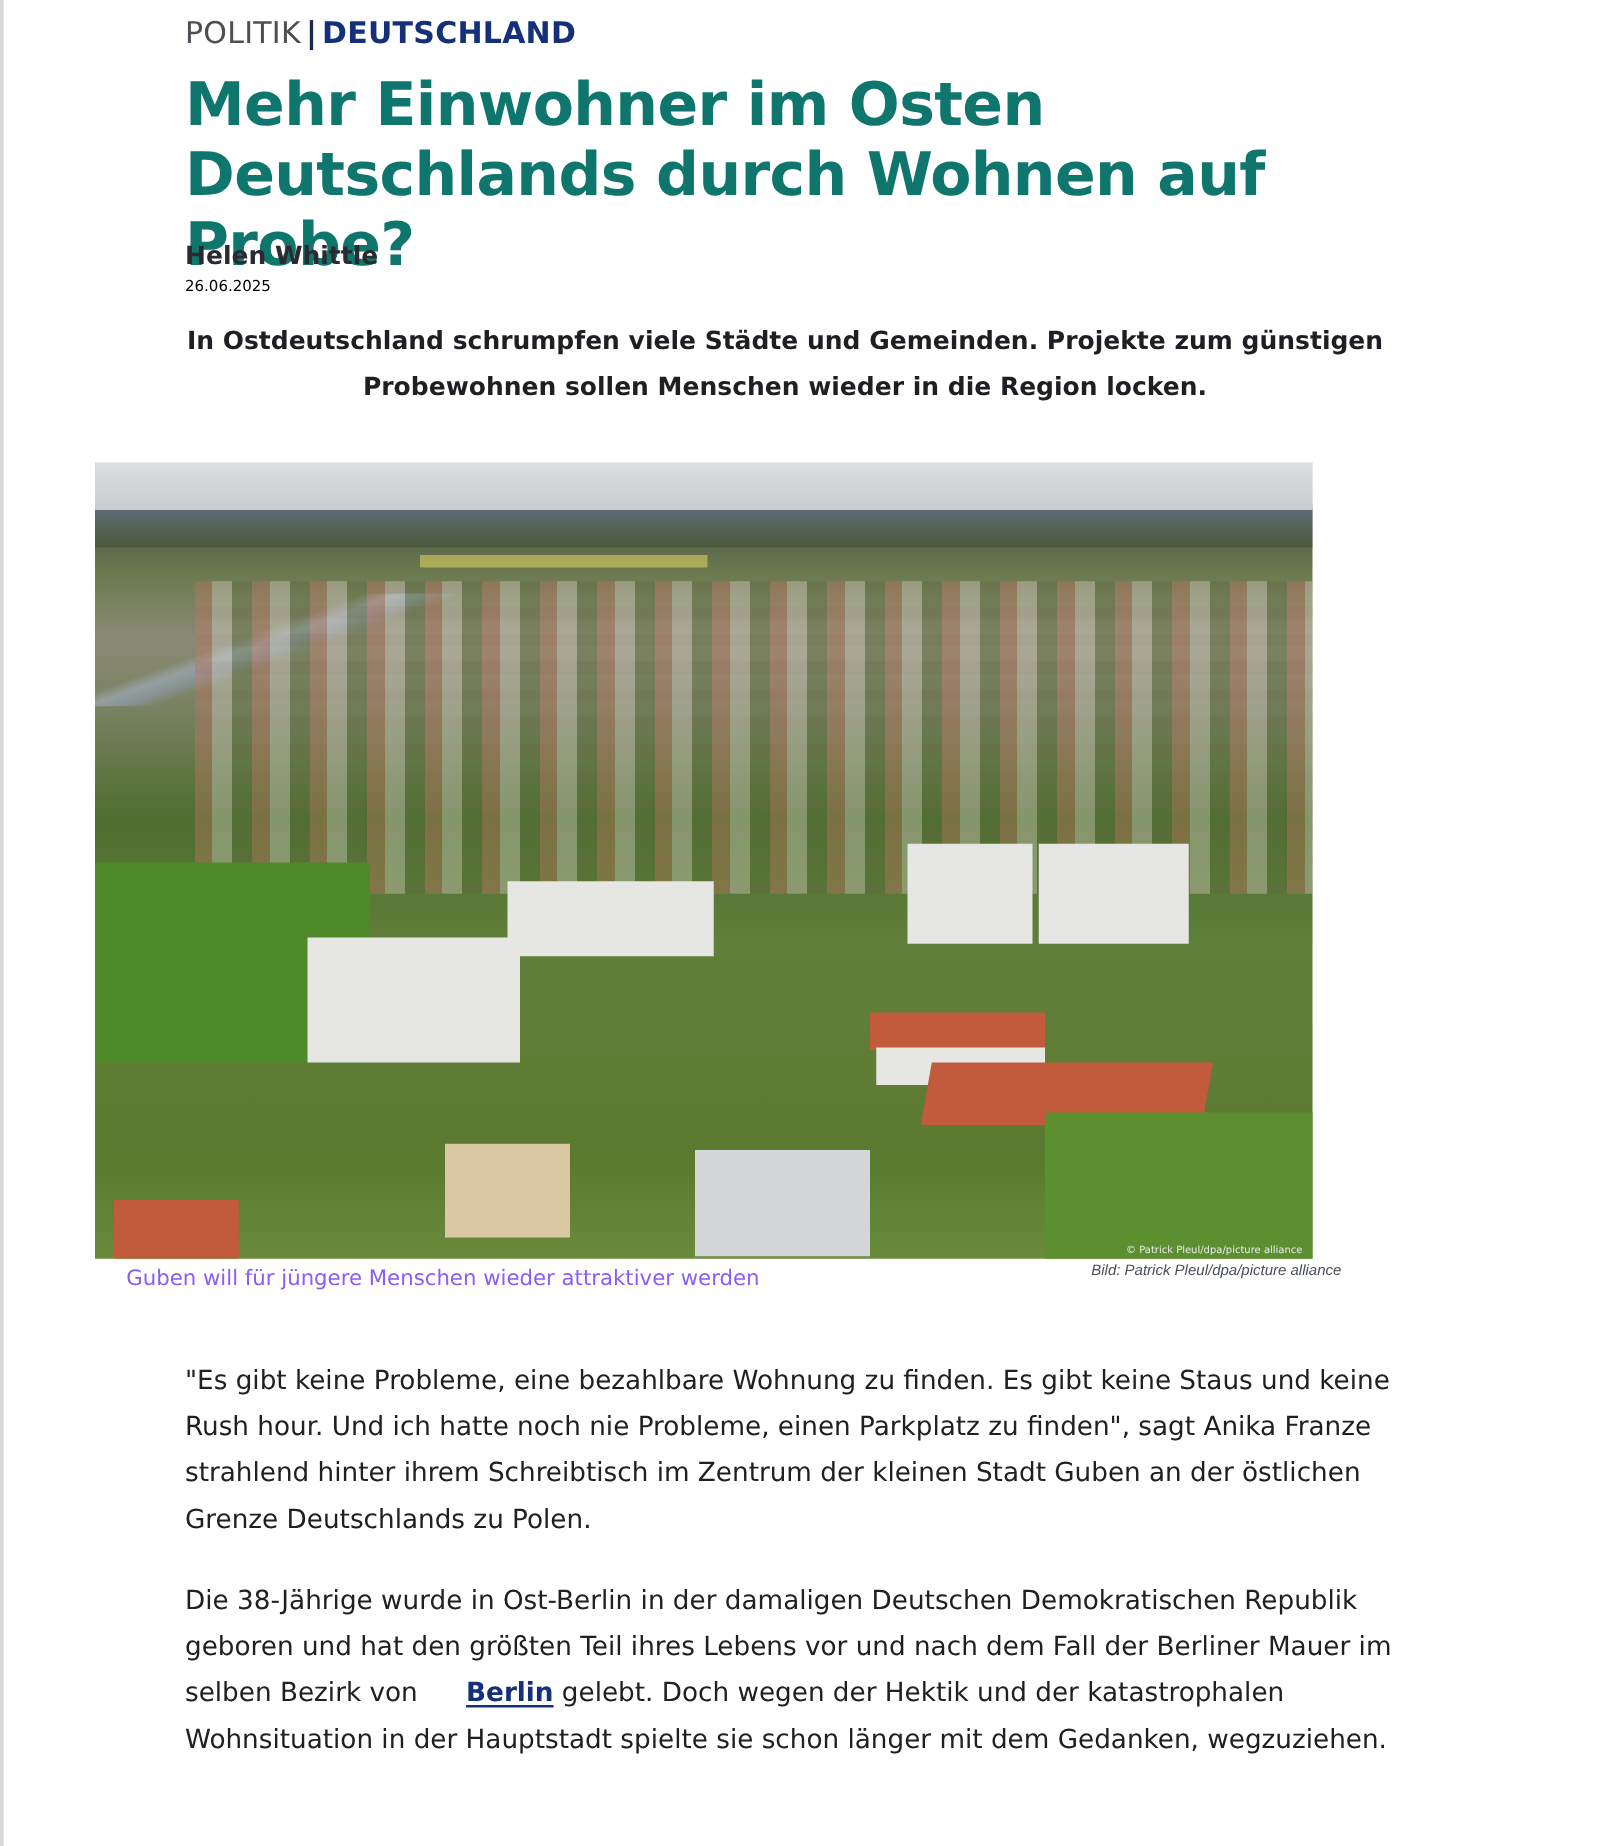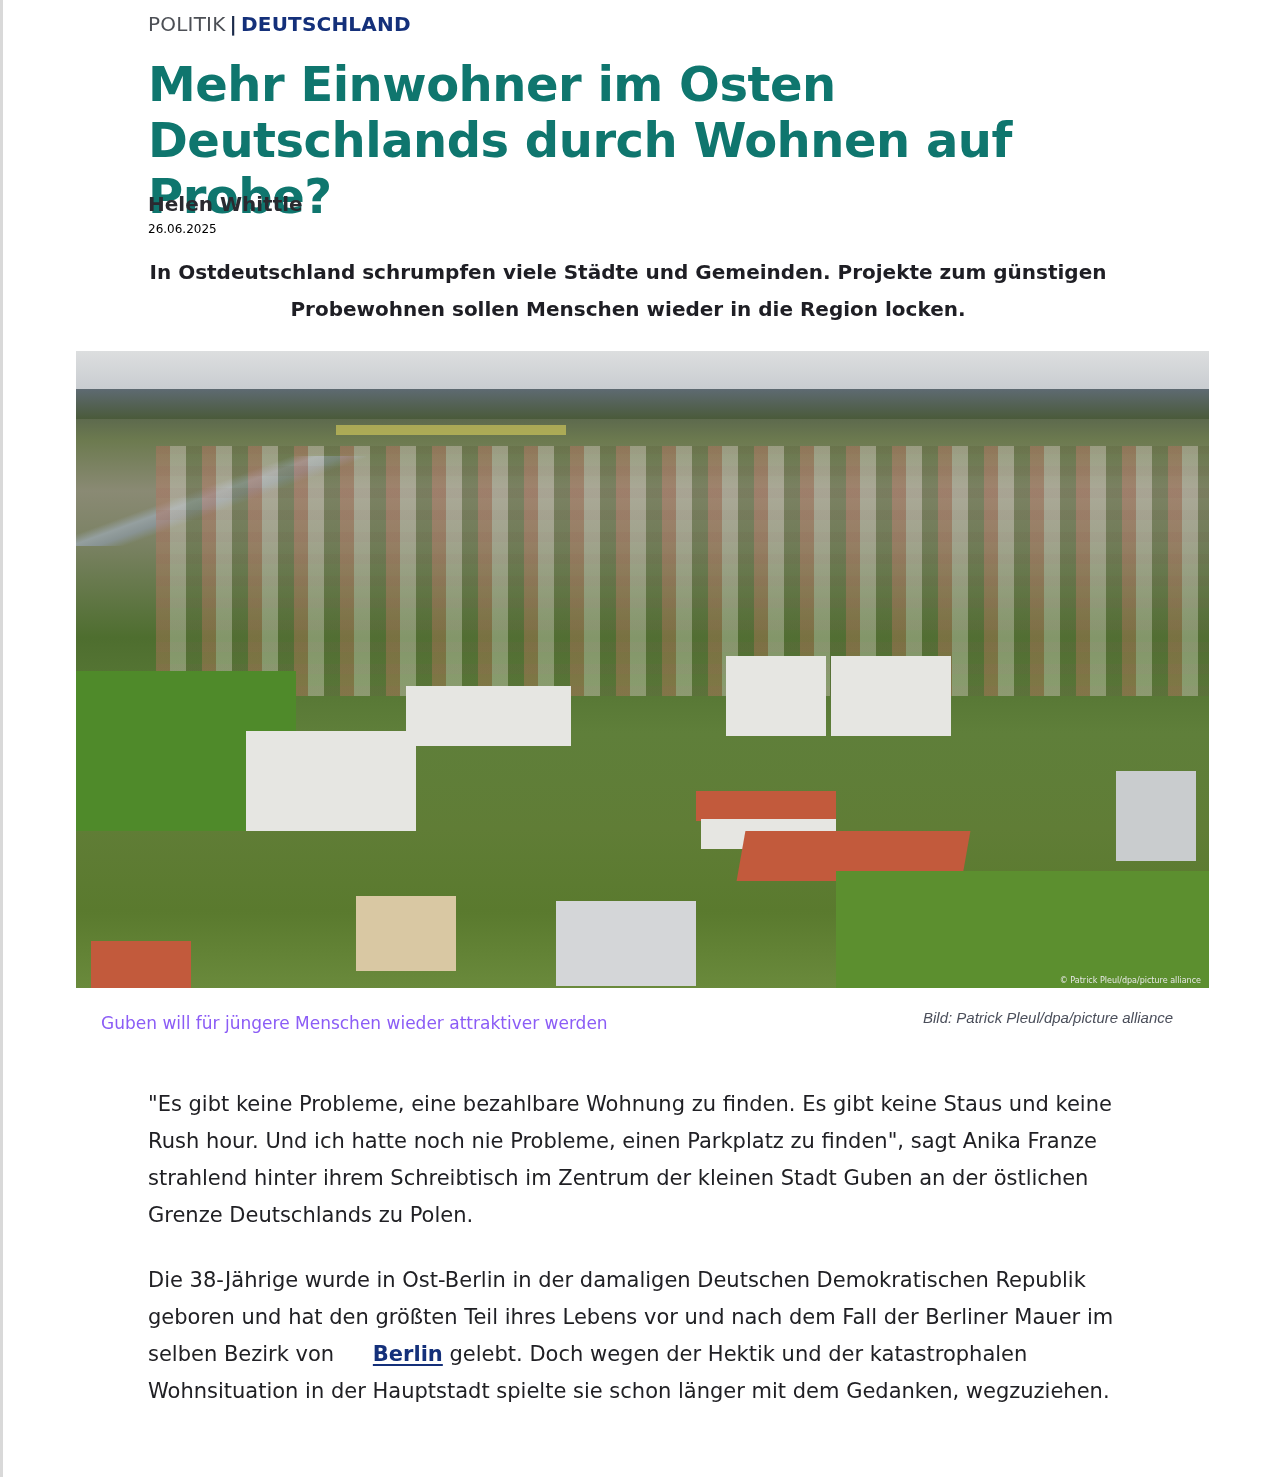--- a/index.html
+++ b/index.html
@@ -1,53 +1,53 @@
 <!DOCTYPE html>
 <html><head>
 <meta charset="utf-8">
 <style>
   html, body { margin: 0; padding: 0; background: #ffffff; }
   body {
     width: 1280px; height: 1477px; position: relative; overflow: hidden;
     font-family: "DejaVu Sans", sans-serif; color: #1f1f23;
   }
   .left-rule { position: absolute; left: 0; top: 0; width: 3px; height: 1477px; background: #d9d9d9; }
-  .kicker { position: absolute; left: 148px; top: 12px; font-size: 20px; letter-spacing: 0.2px; }
+  .kicker { position: absolute; left: 148px; top: 12px; font-size: 24px; letter-spacing: 0.2px; }
   .kicker .sect { color: #4c4f55; }
   .kicker .sep { color: #1b2a4a; font-weight: bold; margin: 0 4px; }
   .kicker .sub { color: #14307a; font-weight: bold; }
   h1 {
     position: absolute; left: 148px; top: 56px; width: 1000px; margin: 0;
     font-size: 48px; line-height: 56px; font-weight: bold; color: #0f766e; letter-spacing: -0.5px;
   }
   .author { position: absolute; left: 148px; top: 192px; font-size: 20px; font-weight: bold; color: #2a2a30; }
   .date { position: absolute; left: 148px; top: 222px; font-size: 12px; color: #000000; }
   .teaser {
     position: absolute; left: 148px; top: 254px; width: 960px; margin: 0;
     font-size: 20px; line-height: 37px; font-weight: bold; color: #1e1e24; text-align: center;
   }
   .photo {
-    position: absolute; left: 76px; top: 351px; width: 1133px; height: 637px; overflow: hidden;
+    position: absolute; left: 76px; top: 370px; width: 974px; height: 637px; overflow: hidden;
     background: linear-gradient(180deg, #d8dadb 0%, #c7ccd0 5%, #6b7680 6%, #56624d 9%, #6c7a4f 14%, #8a8a74 22%, #7b8264 30%, #4e6e2f 45%, #5f7f3a 60%, #607d36 75%, #5a7a2e 88%, #6a8a3c 100%);
   }
   .photo .sky { position: absolute; left: 0; top: 0; width: 100%; height: 38px; background: linear-gradient(180deg, #dcdedf, #c9cdd1); }
   .photo .horizon { position: absolute; left: 0; top: 38px; width: 100%; height: 30px; background: linear-gradient(180deg, #5e6a72, #4a5a3a); }
   .photo .field { position: absolute; left: 260px; top: 74px; width: 230px; height: 10px; background: #c9c25a; opacity: 0.7; }
   .photo .river { position: absolute; left: 0; top: 105px; width: 290px; height: 90px;
     background: linear-gradient(160deg, transparent 40%, #9aa6ad 45%, #8b979e 50%, transparent 55%); opacity: 0.8; }
   .photo .town { position: absolute; left: 80px; top: 95px; width: 1053px; height: 250px;
     background:
       repeating-linear-gradient(90deg, rgba(200,120,100,0.35) 0 14px, rgba(230,225,215,0.35) 14px 30px, rgba(90,110,60,0.3) 30px 46px),
       repeating-linear-gradient(0deg, rgba(120,90,80,0.15) 0 10px, rgba(0,0,0,0) 10px 22px); }
   .photo .bldg { position: absolute; background: #e6e6e2; }
   .photo .roof-red { position: absolute; background: #c25a3c; }
   .photo .lawn { position: absolute; background: #4f8a2a; }
   .photo .credit { position: absolute; right: 8px; bottom: 3px; font-size: 8px; color: #e8e8e8; }
   .caption { position: absolute; left: 101px; top: 1013px; font-size: 17px; color: #8b5cf6; }
-  .photo-credit { position: absolute; left: 923px; top: 1009px; font-size: 15px; font-style: italic; color: #4a4e5a; font-family: "Liberation Sans", sans-serif; }
+  .photo-credit { position: absolute; left: 873px; top: 1009px; font-size: 12px; font-style: italic; color: #4a4e5a; font-family: "Liberation Sans", sans-serif; }
   .para {
     position: absolute; left: 148px; width: 990px; margin: 0;
     font-size: 21px; line-height: 37px; color: #202024;
   }
   .para a { color: #14307a; font-weight: bold; text-decoration: underline; text-underline-offset: 3px; margin-left: 32px; }
 </style>
 </head>
 <body>
 
 <div class="left-rule"></div>

